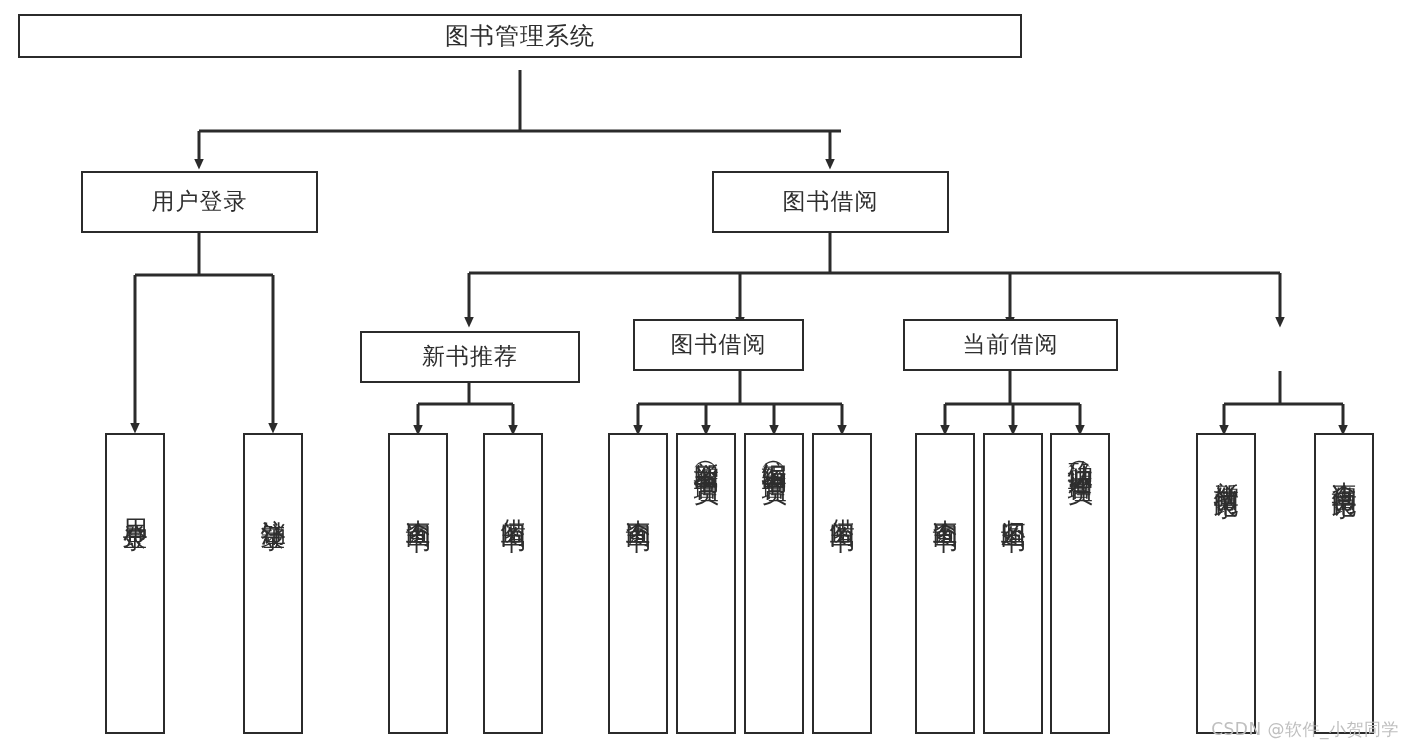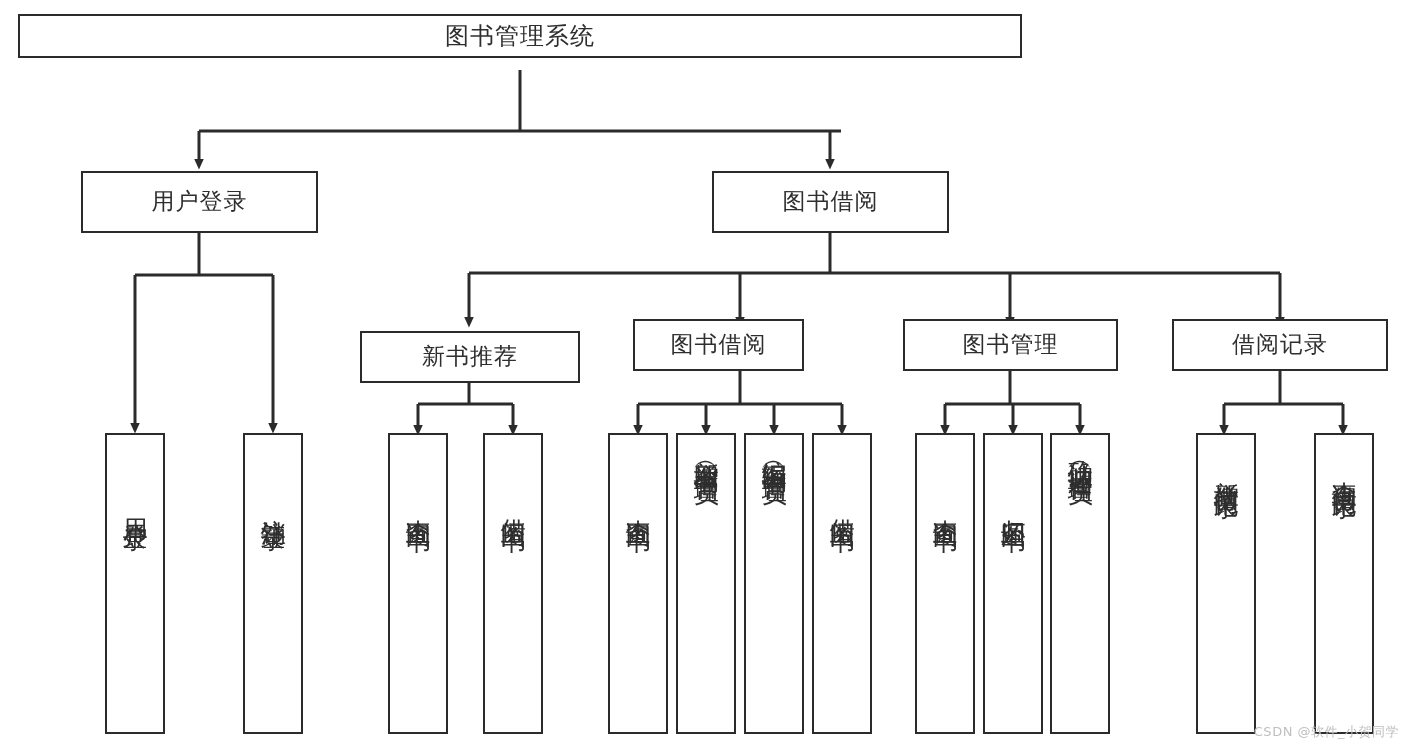--- a/index.html
+++ b/index.html
@@ -64,21 +64,21 @@
   .node-box.vertical.mid .node-label {
     margin-top: 58px;
   }
   .node-box.root .node-label {
     font-size: 24px;
   }
   .watermark {
     position: absolute;
     right: 6px;
     bottom: 6px;
-    font-size: 13px;
+    font-size: 17px;
     color: #bfbfbf;
     letter-spacing: 0.5px;
     white-space: nowrap;
     font-family: "DejaVu Sans", "Liberation Sans", sans-serif;
   }
 </style>
 </head>
 <body>
 
 <div id="diagram-root">
@@ -147,26 +147,23 @@
 
   <div class="node-box horizontal" style="left:360px; top:319px; width:220px; height:52px;margin-top:12px;">
     <span class="node-label">新书推荐</span>
   </div>
 
   <div class="node-box horizontal" style="left:633px; top:319px; width:171px; height:52px;">
     <span class="node-label">图书借阅</span>
   </div>
 
   <div class="node-box horizontal" style="left:903px; top:319px; width:215px; height:52px;">
-    <span class="node-label">图书管理</span>
-  </div>
-
-  <div class="node-box horizontal" style="left:1172px; top:319px; width:216px; height:52px;">
-    <span class="node-label">借阅记录</span>
-  </div>
+    <span class="node-label">当前借阅</span>
+  </div>
+
 
   <div class="node-box vertical mid" style="left:105px; top:433px; width:60px; height:301px;">
     <span class="node-label">用户登录</span>
   </div>
 
   <div class="node-box vertical mid" style="left:243px; top:433px; width:60px; height:301px;">
     <span class="node-label">注销登录</span>
   </div>
 
   <div class="node-box vertical mid" style="left:388px; top:433px; width:60px; height:301px;">

